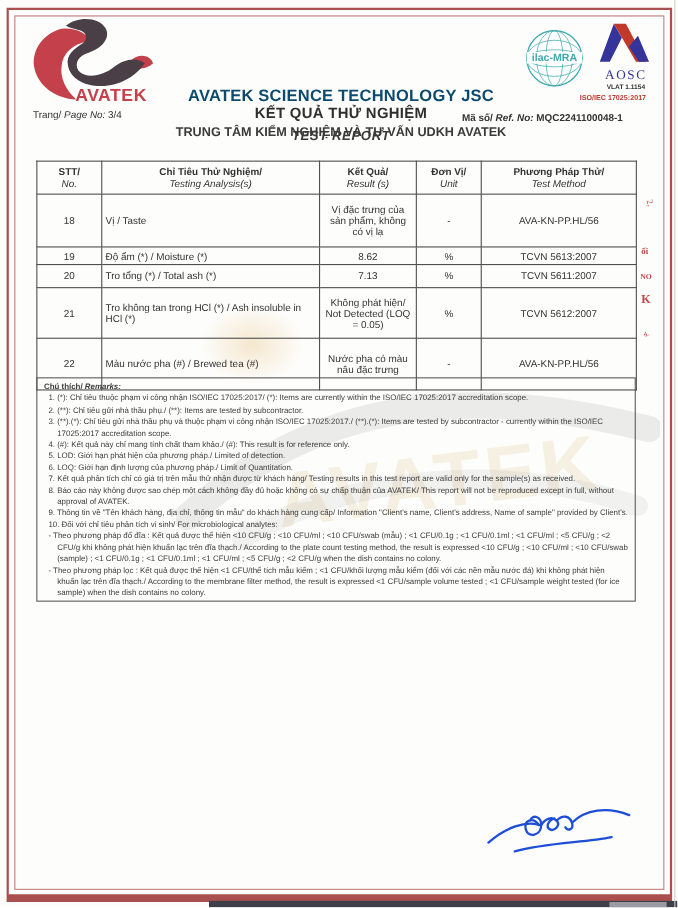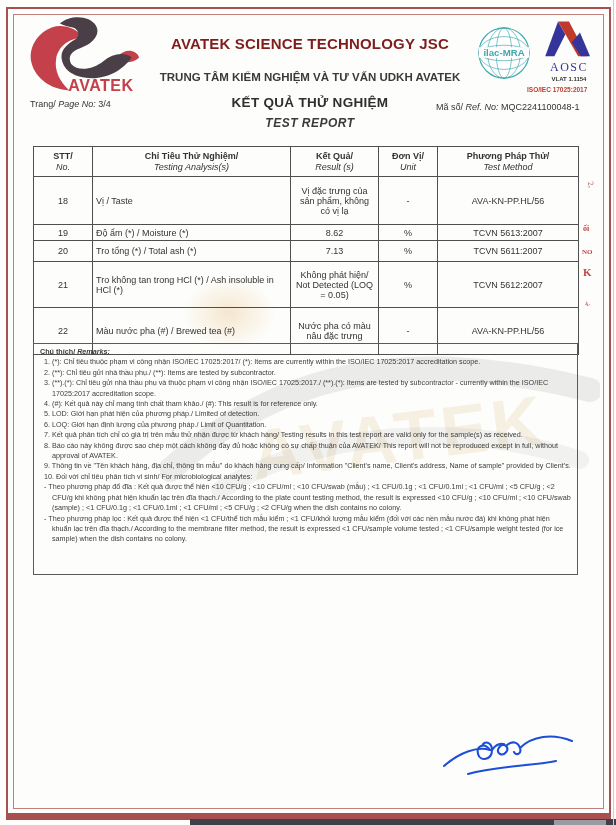--- a/index.html
+++ b/index.html
@@ -20,43 +20,43 @@
   .wm-circle{left:183px;top:278px;width:92px;height:70px;
     background:radial-gradient(ellipse at center, rgba(233,198,140,0.40), rgba(233,198,140,0) 72%);}
   .wm-text{left:250px;top:390px;width:420px;font-size:70px;font-weight:bold;
     color:rgba(214,176,110,0.17);transform:rotate(-7deg);letter-spacing:4px;white-space:nowrap;}
   .wm-swirl{left:160px;top:310px;}
   
   .logo{position:absolute;left:24px;top:14px;z-index:1;}
   .page-no{position:absolute;left:30px;top:99px;font-size:9px;color:#333;z-index:1;}
   .page-no .it{font-style:italic;}
   .company{position:absolute;left:145px;top:35px;width:330px;text-align:center;z-index:1;}
-  .company-name{font-size:15px;font-weight:bold;color:#7f1d1d;letter-spacing:0.2px;}
+  .company-name{font-size:15px;font-weight:bold;color:#0c4a6e;letter-spacing:0.2px;margin-top:44px;}
   .company-sub{margin-top:19px;font-size:11.5px;font-weight:bold;color:#3a3a3a;}
   .ilac{position:absolute;left:477px;top:26px;z-index:1;}
   .aosc{position:absolute;left:537px;top:16px;width:64px;text-align:center;z-index:1;}
   .aosc-name{font-family:"Liberation Serif", serif;font-size:12px;letter-spacing:1.5px;color:#34349a;margin-top:-2px;}
   .vlat{font-size:6px;font-weight:bold;color:#333;margin-top:1px;}
   .iso{position:absolute;left:527px;top:86px;width:80px;font-size:6.5px;font-weight:bold;color:#c03a30;z-index:1;}
   .doc-title{position:absolute;left:188px;top:95px;width:244px;text-align:center;z-index:1;}
   .doc-title-vi{font-size:13.5px;font-weight:bold;color:#2f2f2f;letter-spacing:0.3px;}
   .doc-title-en{margin-top:6px;font-size:12px;font-weight:bold;font-style:italic;color:#3a3a3a;letter-spacing:0.5px;}
-  .ref-no{position:absolute;left:436px;top:102px;font-size:9px;color:#333;z-index:1;}
+  .ref-no{position:absolute;left:420px;top:102px;font-size:9px;color:#333;z-index:1;font-weight:bold;}
   .ref-no .it{font-style:italic;}
   
   table.results{position:absolute;left:33px;top:146px;width:545px;border-collapse:collapse;
     table-layout:fixed;z-index:1;font-size:9px;color:#333;}
   table.results th, table.results td{border:1px solid #4f4f4f;padding:1px 3px;vertical-align:middle;}
   table.results th{font-weight:normal;background:transparent;}
   .h-vi{display:block;font-weight:bold;}
   .h-en{display:block;font-style:italic;margin-top:1px;}
   td.c-no, td.c-result, td.c-unit, td.c-method{text-align:center;}
   td.c-analysis{text-align:left;padding-left:5px;}
   
-  .remarks{position:absolute;left:33px;top:343px;width:545px;height:232px;border:1px solid #5a5a5a;
+  .remarks{position:absolute;left:33px;top:343px;width:545px;height:204px;border:1px solid #5a5a5a;
     box-sizing:border-box;padding:3px 6px 2px 6px;font-size:7.2px;line-height:10.4px;color:#3c3c3c;
     z-index:1;overflow:hidden;}
   .remarks-title .rt-vi{font-weight:bold;}
   .remarks-title .rt-en{font-weight:bold;font-style:italic;}
   .remark-line{padding-left:12px;text-indent:-8px;}
   
   .signature{position:absolute;left:438px;top:728px;z-index:2;}
   
   .stamp-frag{position:absolute;color:#c24848;z-index:2;font-family:"Liberation Serif", serif;}
   .sf1{left:588px;top:180px;font-size:8px;transform:rotate(75deg);}

